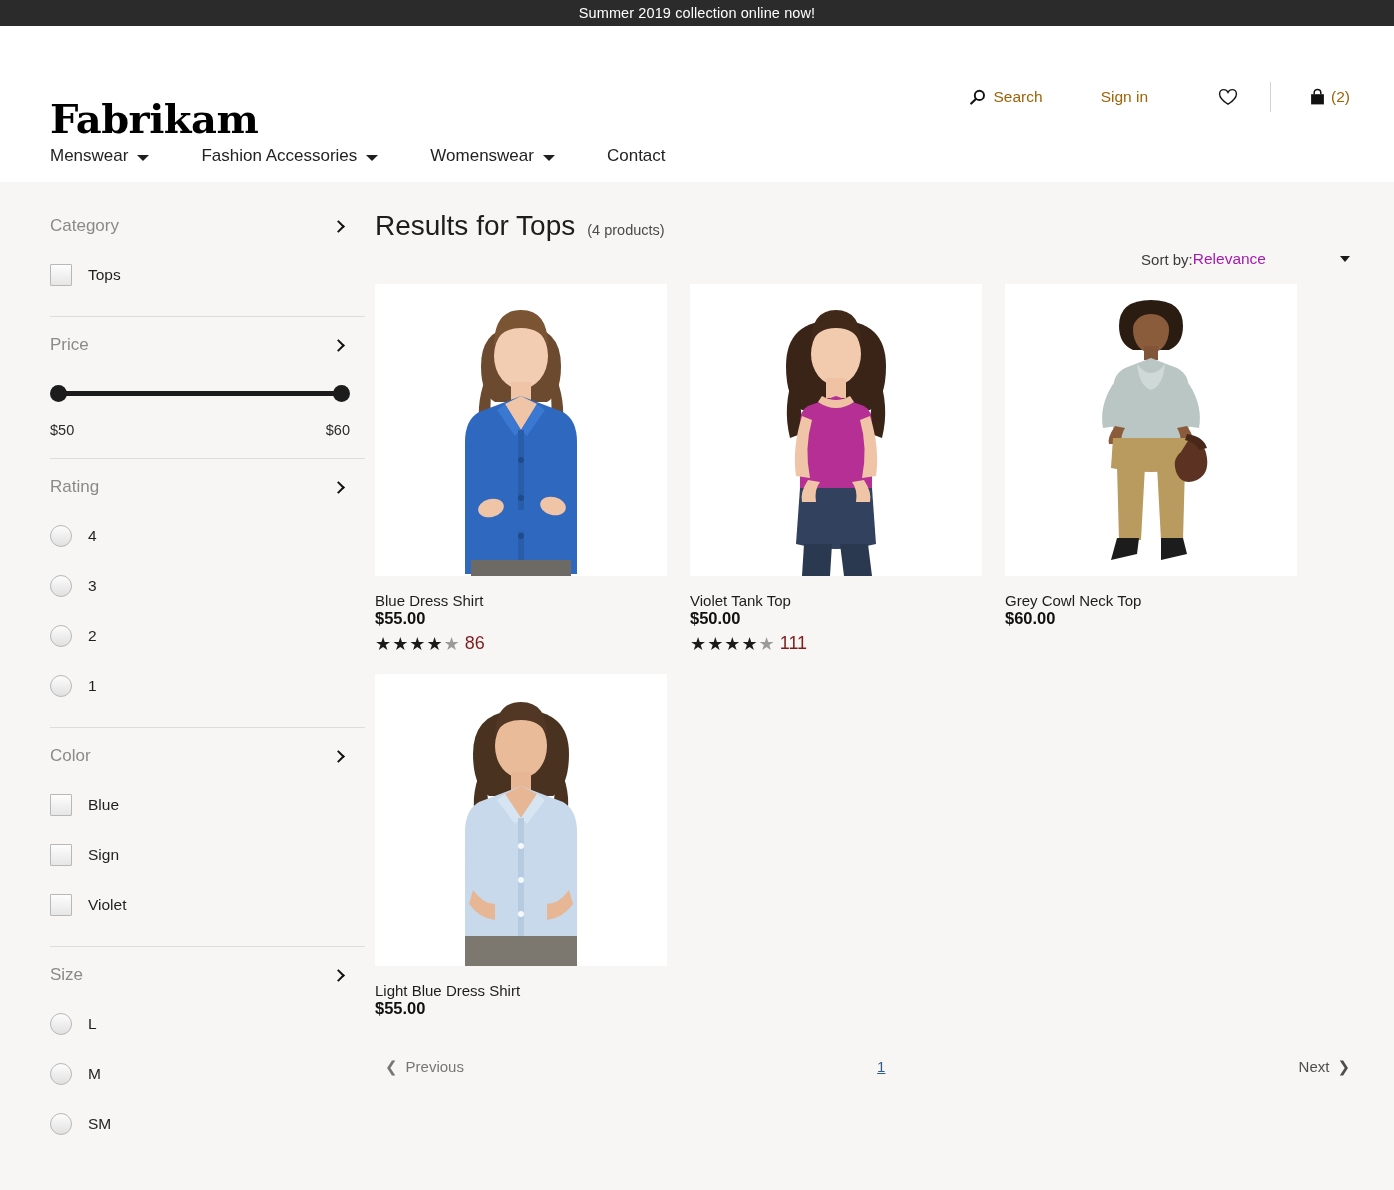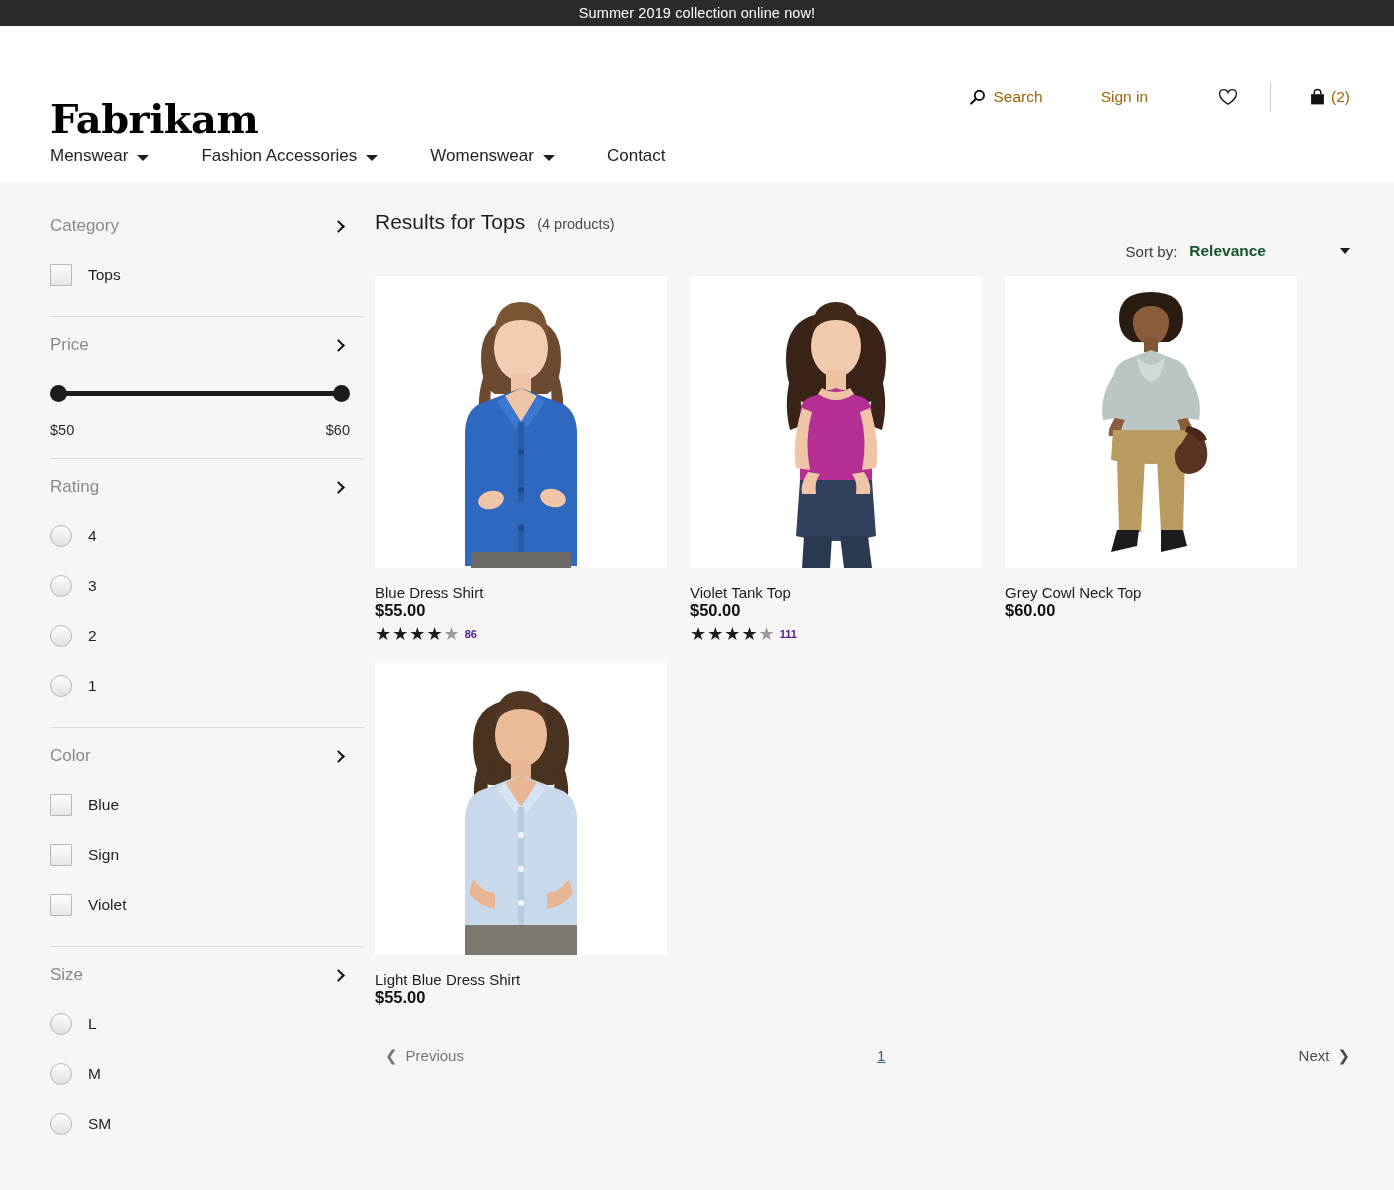--- a/index.html
+++ b/index.html
@@ -177,39 +177,38 @@
   .results {
     flex: 1;
     padding-right: 40px;
     position: relative;
   }
   .results-top {
     display: flex; align-items: baseline;
     padding-top: 12px;
   }
   .results-title {
-    font-size: 21px;
+    font-size: 28px;
     color: #1d1d1d;
     font-weight: 400;
   }
   .results-count {
     font-size: 14.5px;
     color: #4a4a4a;
     margin-left: 12px;
   }
   .sortbar {
     display: flex; align-items: center; justify-content: flex-end;
     margin-top: 8px;
     padding-right: 4px;
     gap: 0;
   }
   .sort-label { font-size: 15px; color: #3b3b3b; }
   .sort-value {
-    font-size: 15.5px; font-weight: 700; color: #14532d;
-    margin-left: 12px;
+    font-size: 15.5px; font-weight: 400; color: #a21caf;
   }
   .sort-caret {
     width: 0; height: 0;
     border-left: 5px solid transparent;
     border-right: 5px solid transparent;
     border-top: 6px solid #1a1a1a;
     margin-left: 74px;
     cursor: pointer;
   }
 
@@ -242,24 +241,23 @@
     gap: 0;
   }
   .star {
     font-size: 18px;
     line-height: 1;
     letter-spacing: 1px;
   }
   .star-on { color: #1a1a1a; }
   .star-off { color: #9a9a9a; }
   .review-count {
-    font-size: 11px;
-    color: #4c1d95;
+    font-size: 18px;
+    color: #7f1d1d;
     margin-left: 4px;
-    font-weight: bold;
   }
 
   
   .pagination {
     display: flex; align-items: center; justify-content: space-between;
     margin-top: 40px;
     padding: 0 4px 0 10px;
     font-size: 15px;
   }
   .page-prev, .page-next {

